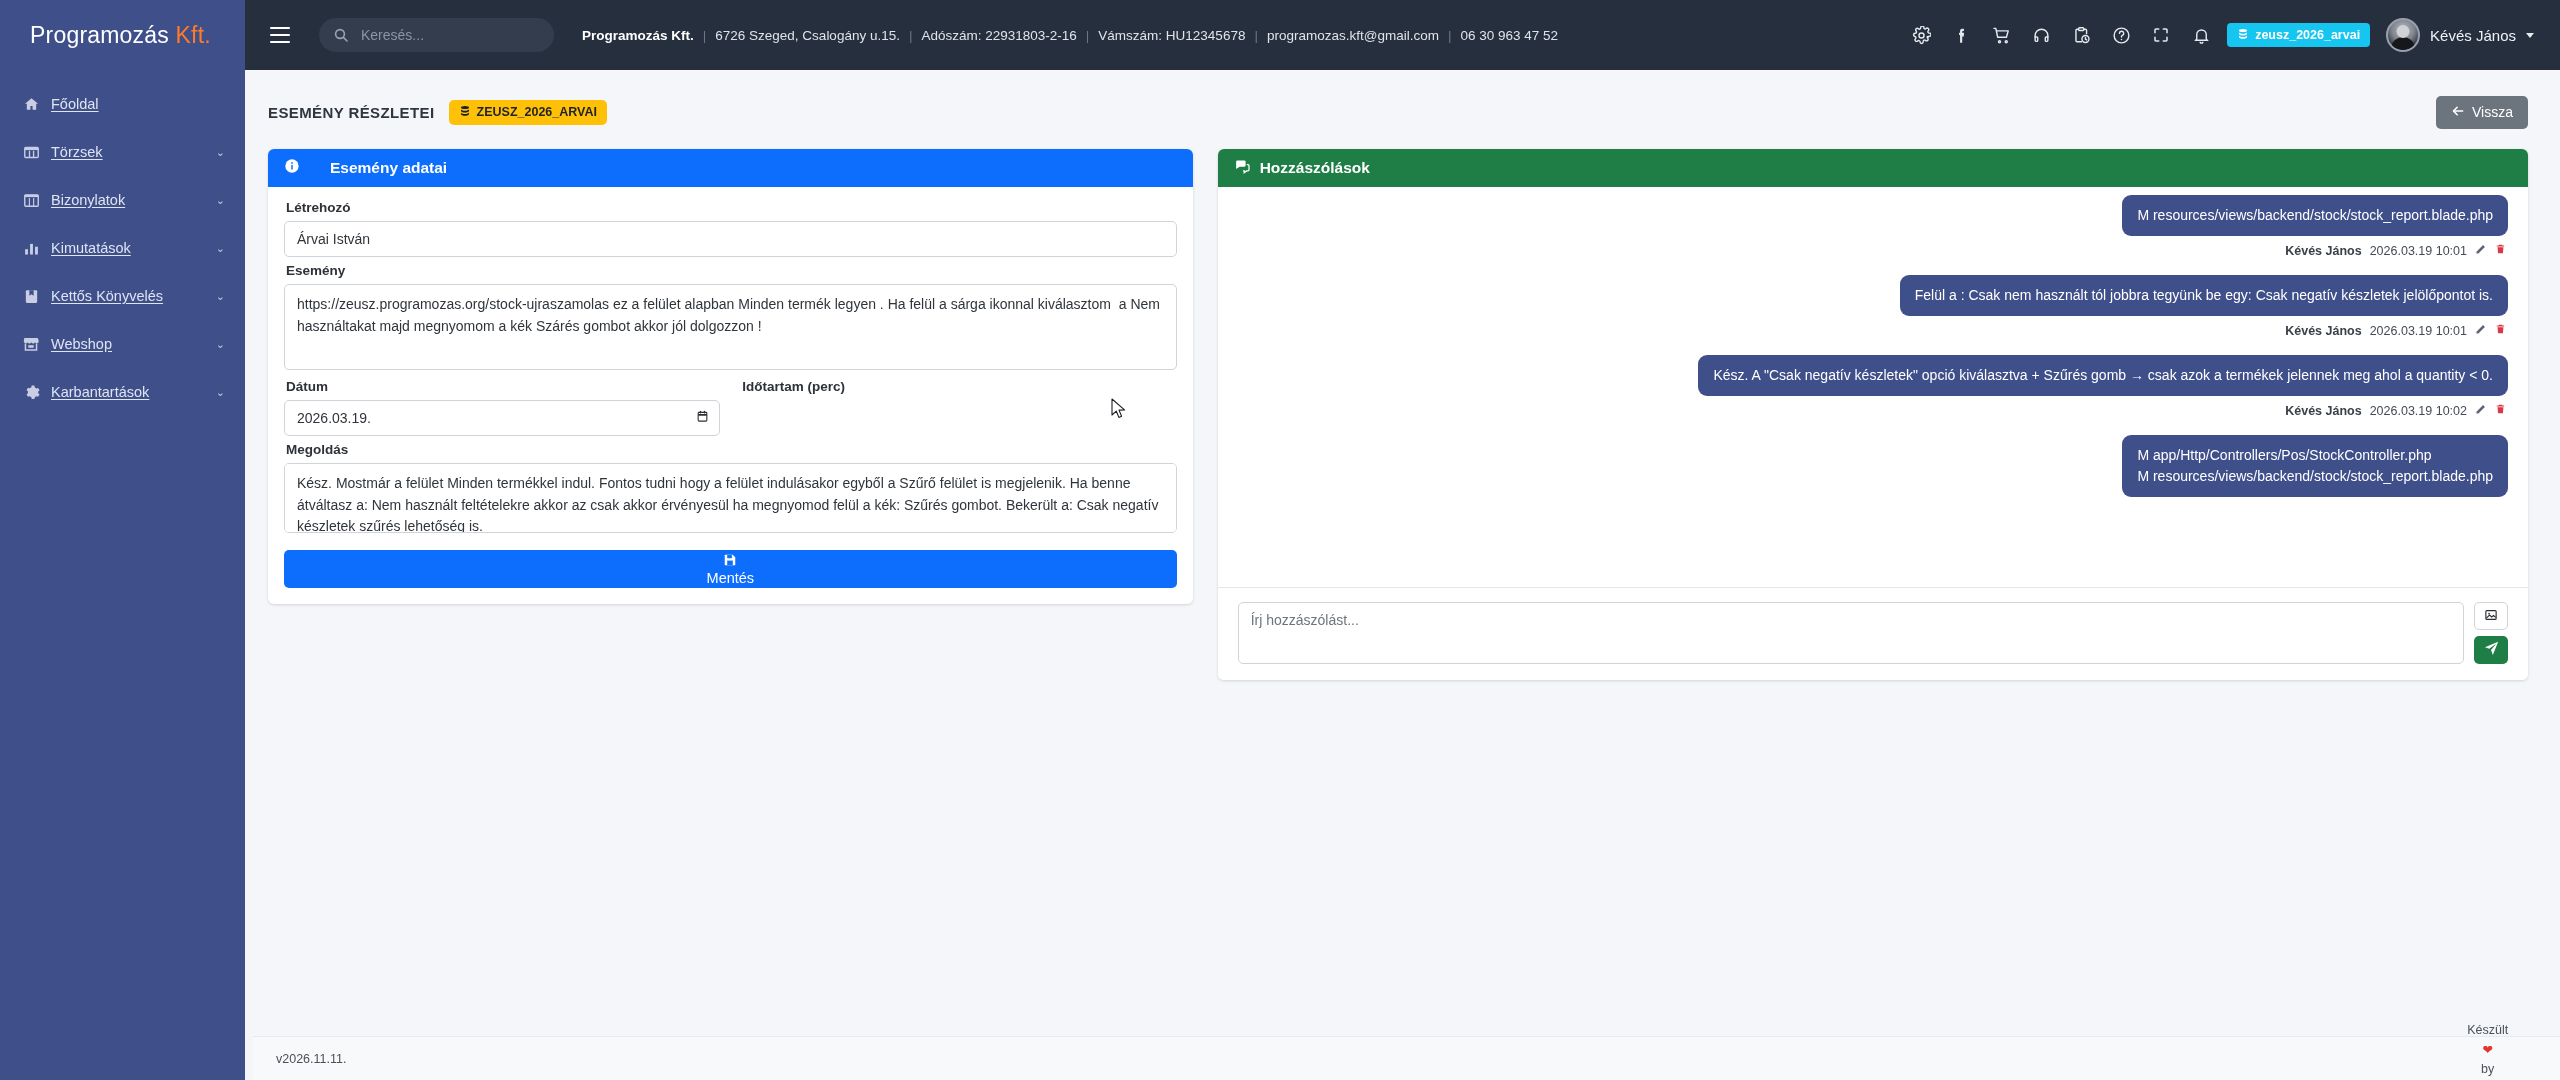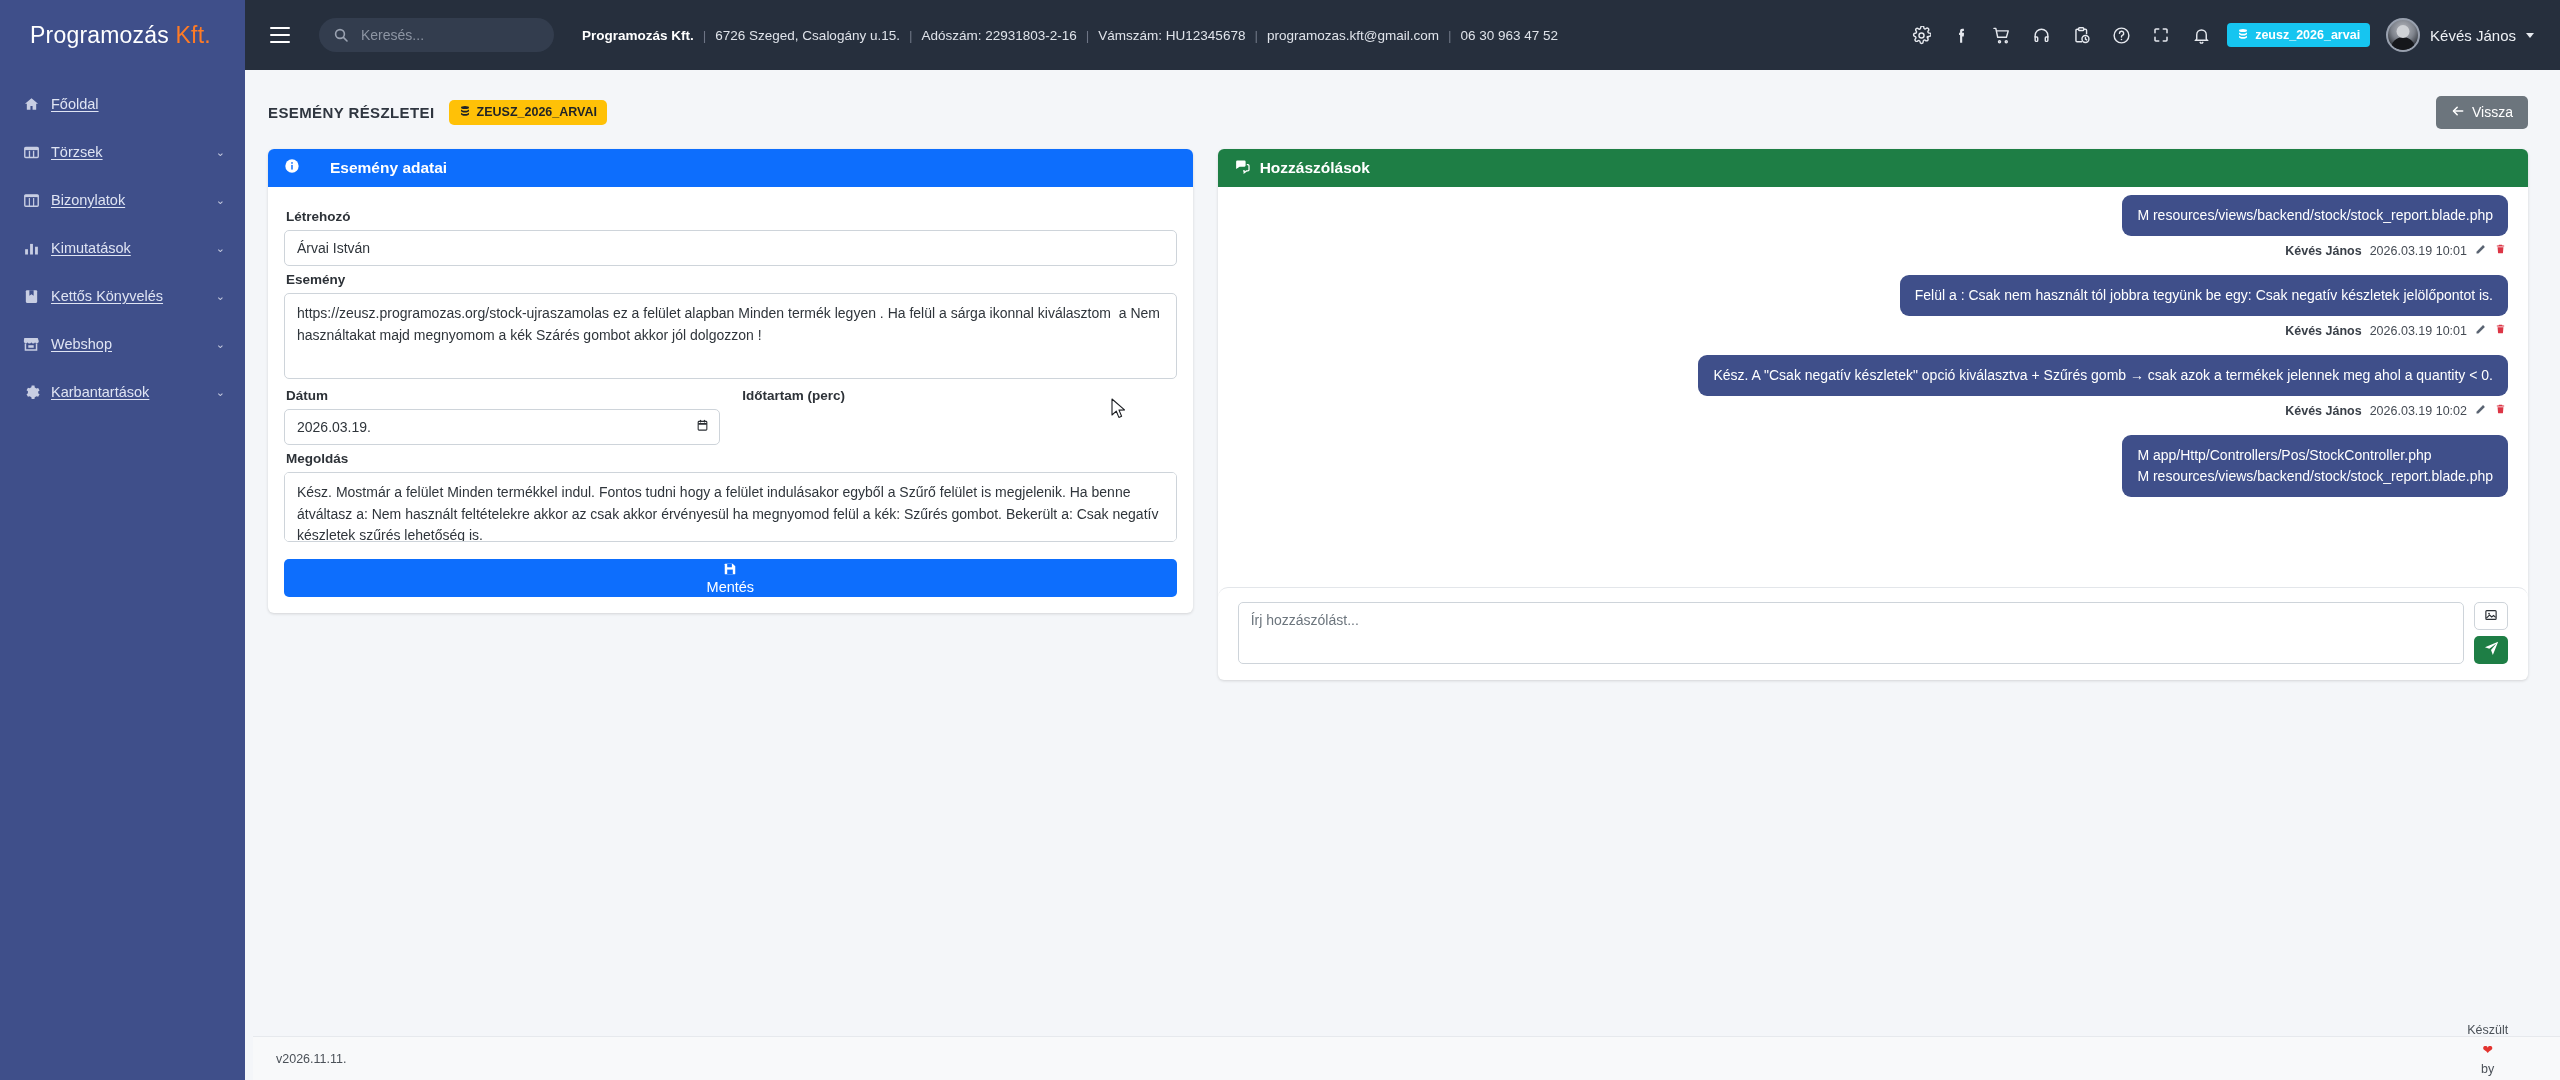--- a/index.html
+++ b/index.html
@@ -192,21 +192,21 @@
     padding: 0 16px;
     color: #ffffff;
     font-size: 15.5px; font-weight: bold;
     gap: 9px;
   }
   .card-head.blue { background: #0d6efd; gap: 30px; }
   .card-head.green { background: #1e7e45; }
 
   
   #left-card { width: 935px; }
-  #left-body { padding: 16px 16px 16px 16px; }
+  #left-body { padding: 7px 16px 16px 16px; }
   .field-label { font-size: 13.5px; font-weight: bold; color: #2d3238; margin: 6px 0 6px 2px; }
   .inp {
     width: 100%;
     border: 1px solid #ced4da;
     border-radius: 5px;
     height: 36px;
     padding: 0 12px;
     font-size: 14px;
     color: #2f353b;
     font-family: "Liberation Sans", sans-serif;
@@ -272,21 +272,20 @@
   .meta .m-user { font-weight: bold; }
   .meta .m-time { color: #454b54; }
   .meta .m-edit { color: #5a6472; cursor: pointer; }
   .meta .m-del { color: #dc3545; cursor: pointer; }
 
   #composer {
     border-top: 1px solid #e3e6ea;
     padding: 14px 20px 16px 20px;
     display: flex; gap: 10px; align-items: stretch;
     background: #fff;
-    border-radius: 10px;
   }
   #composer textarea {
     flex: 1;
     height: 62px;
     border: 1px solid #ced4da;
     border-radius: 5px;
     padding: 9px 12px;
     font-size: 14px;
     font-family: "Liberation Sans", sans-serif;
     color: #2f353b;

